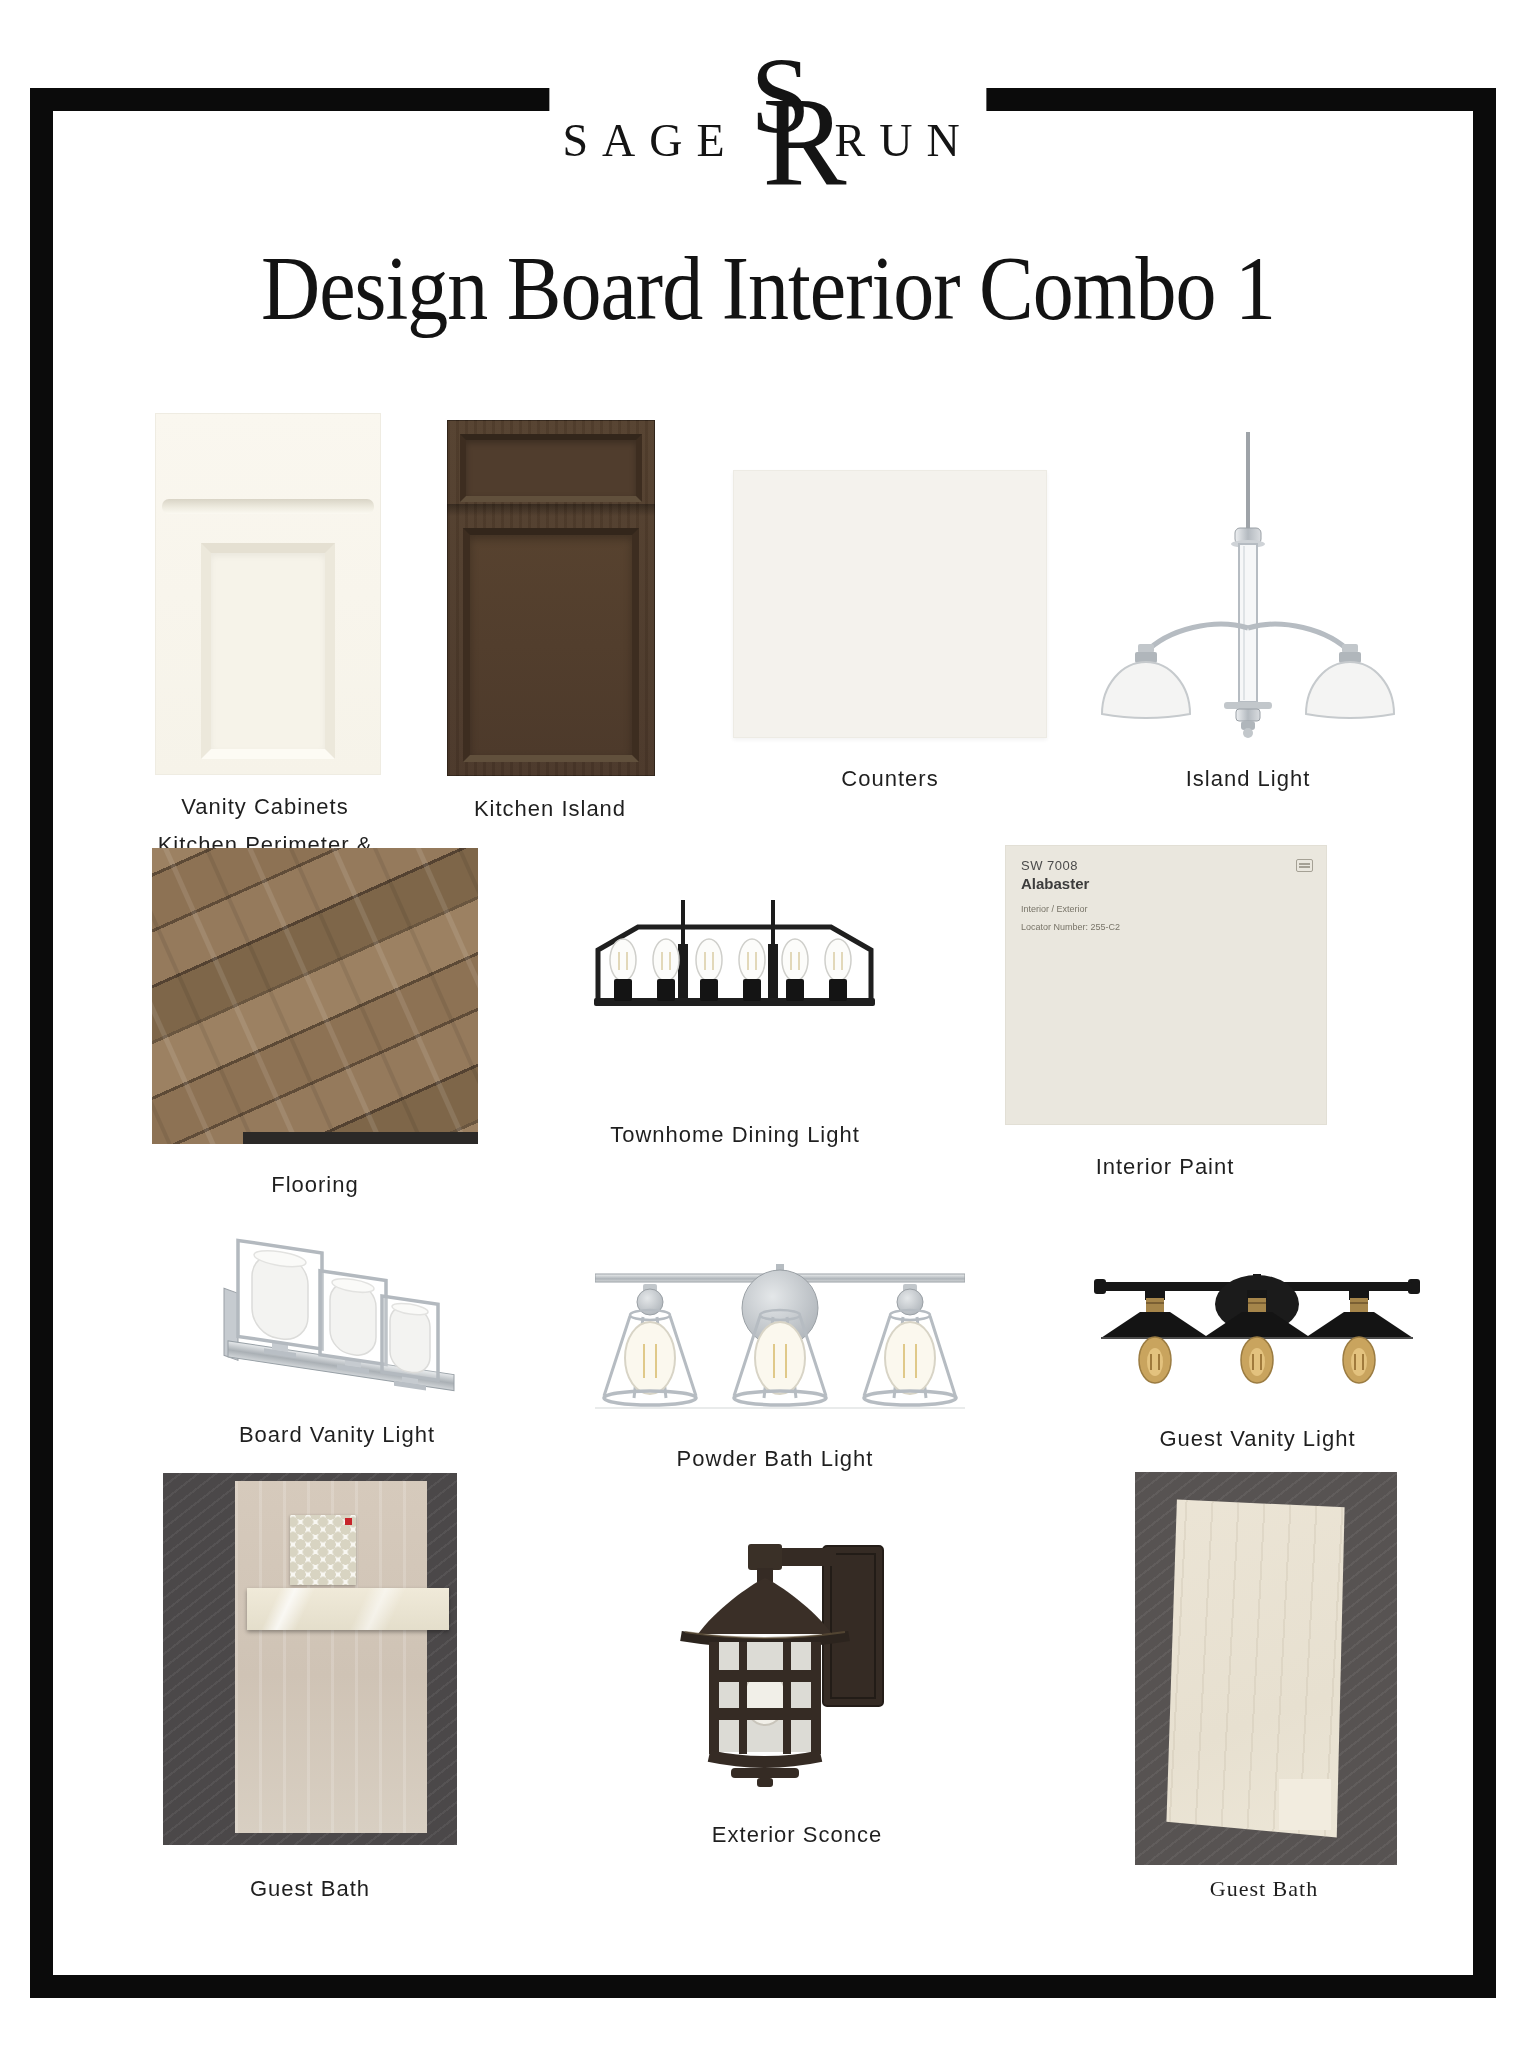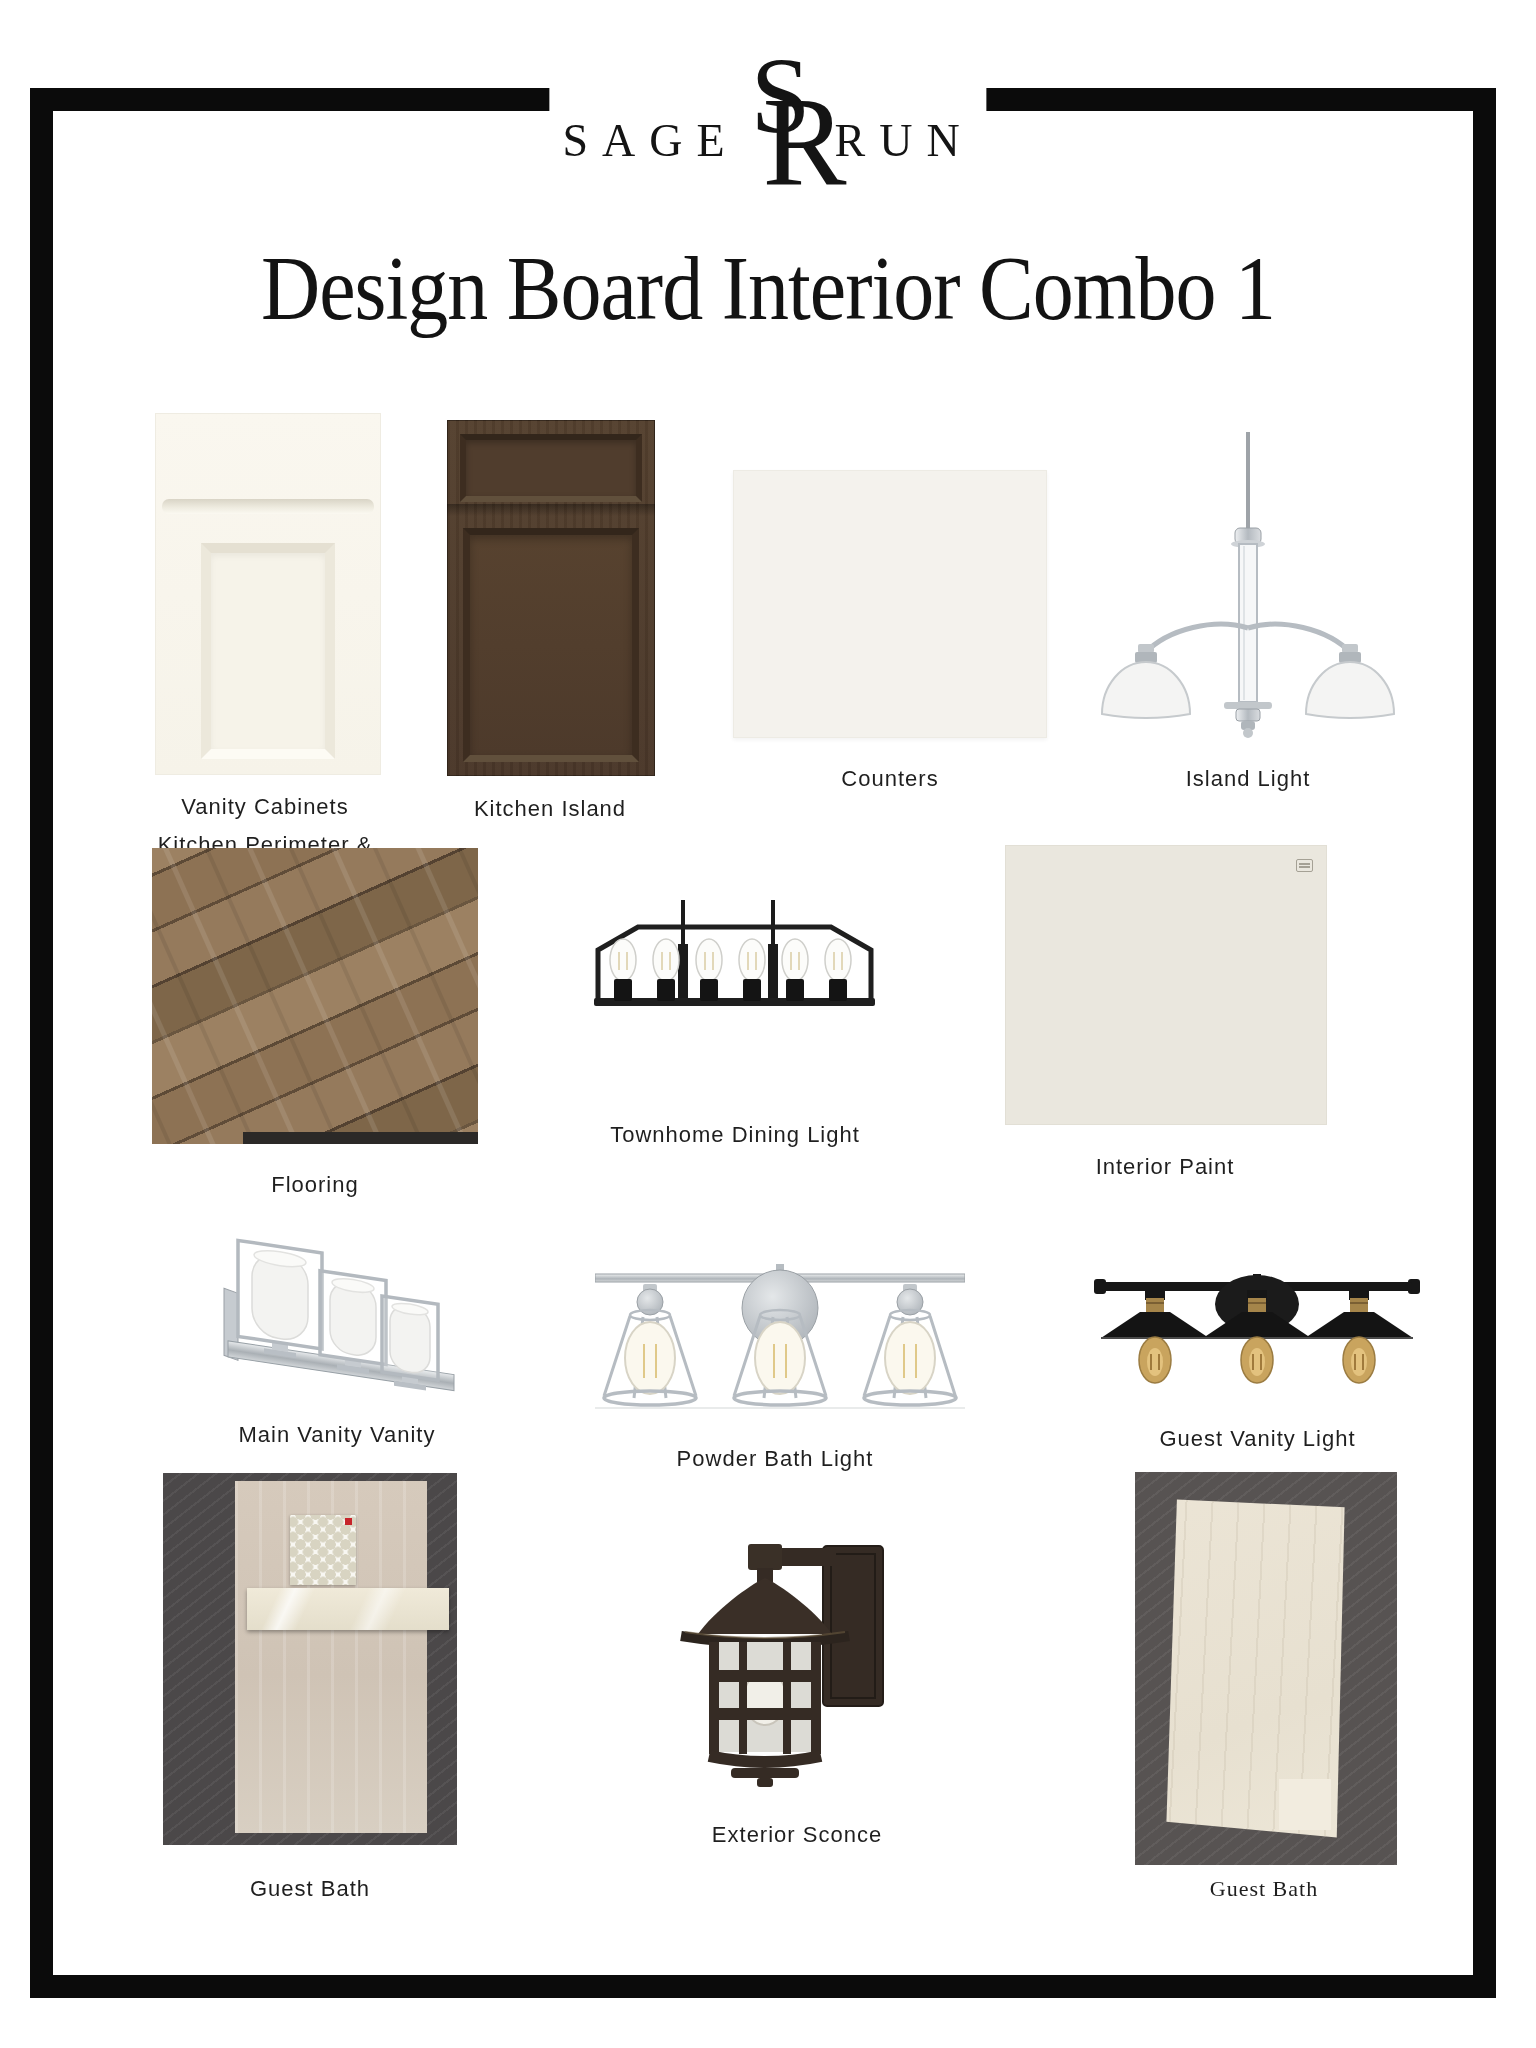--- a/index.html
+++ b/index.html
@@ -293,20 +293,26 @@
     <g transform="translate(246,0)">
         <ellipse cx="0" cy="60" rx="13" ry="21" fill="#fcfcfa" stroke="#cfcfcb" stroke-width="1.5"></ellipse>
         <path d="M-4,70 L-4,52 M4,70 L4,52" stroke="#d9cba4" stroke-width="1.5" fill="none"></path>
         <rect x="-9" y="79" width="18" height="22" rx="2" fill="#141414"></rect>
       </g>
   </g>
 </svg>
 
 <div class="paint-swatch">
   <div class="paint-icon"></div>
+  <div class="pad">
+    <div class="paint-code">SW 7008</div>
+    <div class="paint-name">Alabaster</div>
+    <div class="paint-sub">Interior / Exterior</div>
+    <div class="paint-loc">Locator Number: 255-C2</div>
+  </div>
 </div>
 
 <div class="label" style="left:190px;top:1166px;width:250px;">Flooring</div>
 <div class="label" style="left:540px;top:1116px;width:390px;">Townhome Dining Light</div>
 <div class="label" style="left:1040px;top:1148px;width:250px;">Interior Paint</div>
 
 <svg class="abs" style="left:222px;top:1236px;" width="240" height="175" viewBox="0 0 240 175">
   <defs>
     <linearGradient id="chromeBar" x1="0" y1="0" x2="0" y2="1">
       <stop offset="0" stop-color="#e7eaec"></stop>
@@ -421,21 +427,21 @@
       <polygon points="-15,50 15,50 54,76 -54,76" fill="#141414"></polygon>
       <line x1="-54" y1="76" x2="54" y2="76" stroke="#4a4a4a" stroke-width="2"></line>
       <rect x="-6" y="76" width="12" height="8" fill="#8a6d3a"></rect>
       <ellipse cx="0" cy="98" rx="16" ry="23" fill="#c9a45e" stroke="#9b7c42" stroke-width="1.5"></ellipse>
       <ellipse cx="0" cy="100" rx="8" ry="14" fill="#e3c27e"></ellipse>
       <path d="M-4,108 L-4,92 M4,108 L4,92" stroke="#8a6327" stroke-width="1.5" fill="none"></path>
     </g>
   </g>
 </svg>
 
-<div class="label" style="left:207px;top:1416px;width:260px;">Main Vanity Vanity</div>
+<div class="label" style="left:207px;top:1416px;width:260px;">Board Vanity Light</div>
 <div class="label" style="left:645px;top:1440px;width:260px;">Powder Bath Light</div>
 <div class="label" style="left:1125px;top:1420px;width:265px;">Guest Vanity Light</div>
 
 <div class="photo photo-main-bath">
   <div class="wood-grain"></div>
   <div class="mb-tile"></div>
   <div class="mb-mosaic">
     <div class="brand-dot"></div>
   </div>
   <div class="mb-strip"></div>

